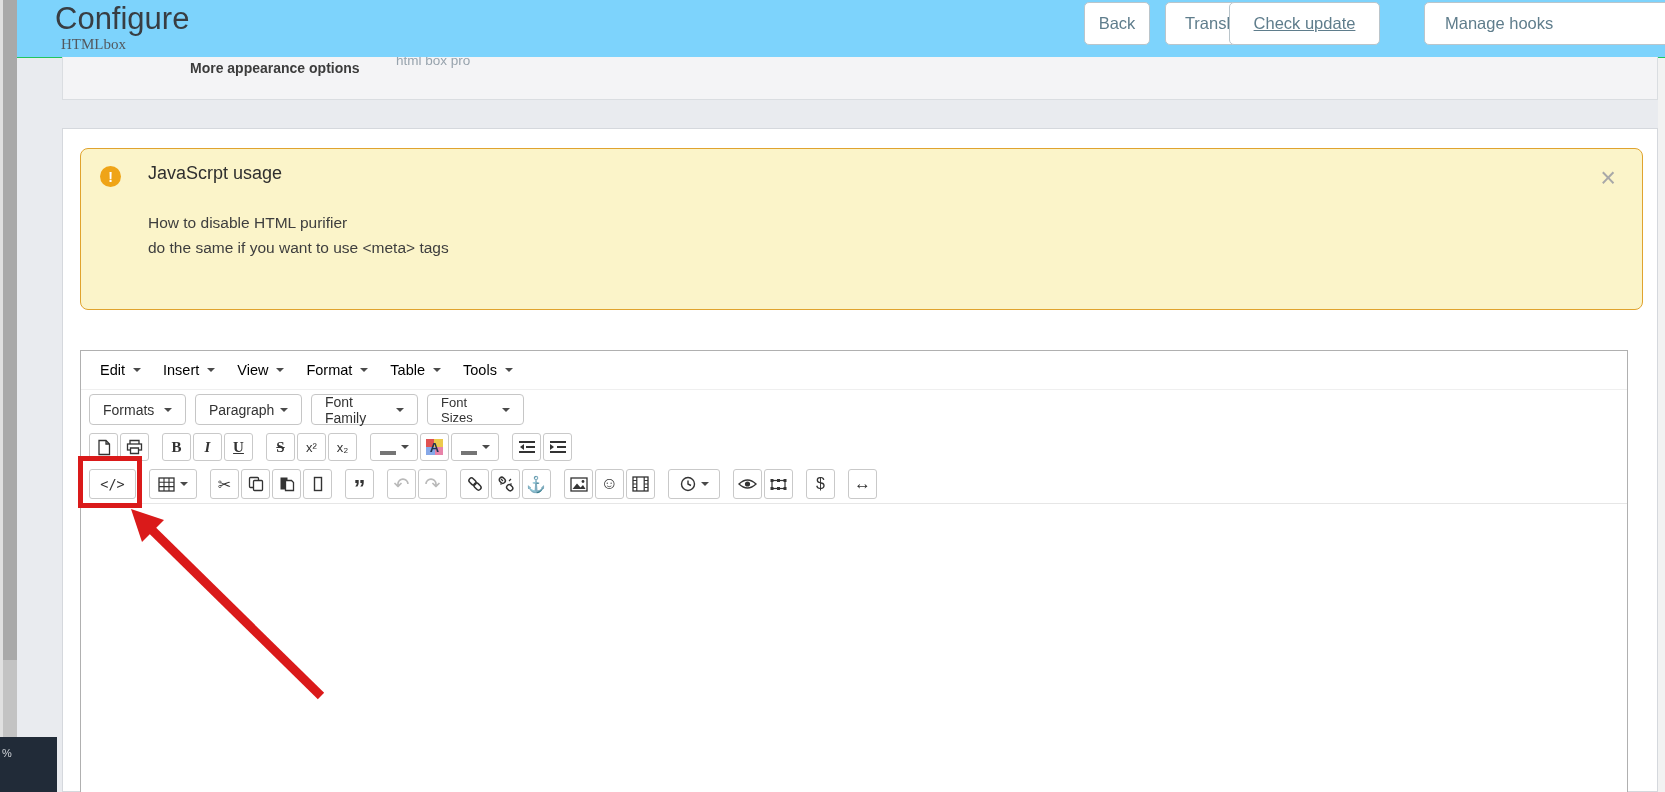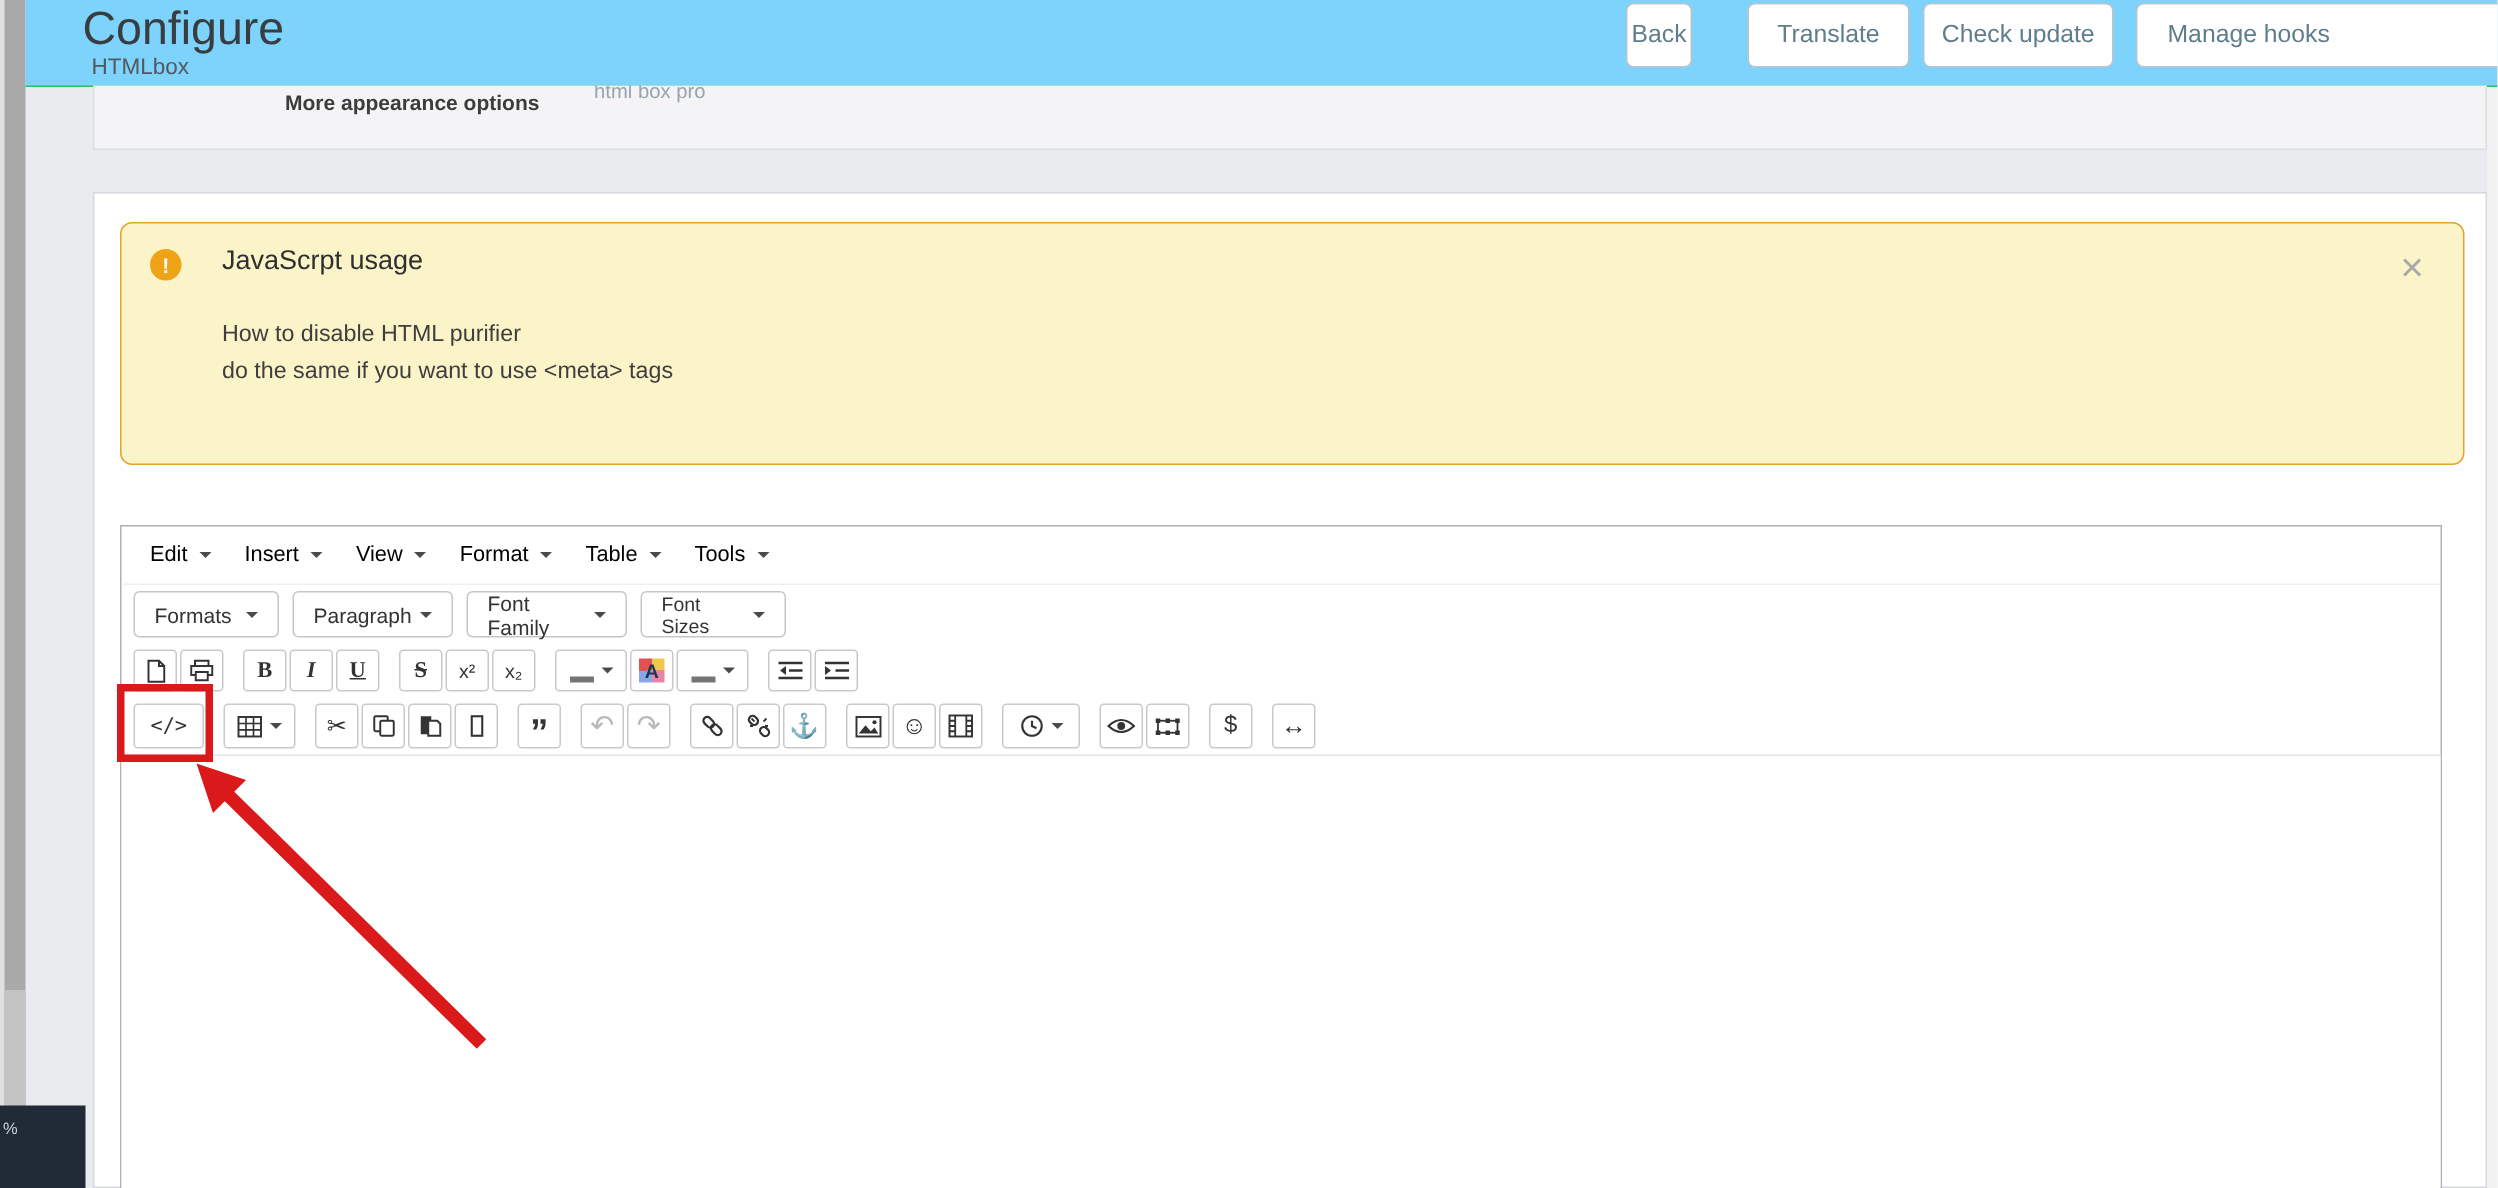--- a/index.html
+++ b/index.html
@@ -8,27 +8,27 @@
   .abs{position:absolute;}
 
   
   .edge-light{left:0;top:0;width:3px;height:792px;background:#e0e0e0;}
   .edge-strip{left:3px;top:0;width:14px;height:792px;background:#a9a9a9;}
   .edge-strip-low{left:3px;top:660px;width:14px;height:78px;background:#c3c3c3;}
 
   
   .header{left:17px;top:0;width:1648px;height:57px;background:#7dd3fc;border-bottom:1px solid #22c55e;}
   .page-title{left:38px;top:1px;font-size:31px;color:#383d42;}
-  .page-subtitle{left:44px;top:36px;font-size:15px;color:#53585e;}
+  .page-subtitle{left:44px;top:36px;font-size:15px;color:#53585e;font-family:Liberation Serif, serif;}
   .hbtn{position:absolute;top:2px;height:43px;background:#fff;border:1px solid #bac5cb;border-radius:5px;
         color:#5f7d8c;font-size:16.5px;display:flex;align-items:center;justify-content:center;
         font-family:"Liberation Sans",sans-serif;cursor:pointer;box-sizing:border-box;}
-  .hbtn-back{left:1067px;width:44px;}
+  .hbtn-back{left:1067px;width:66px;}
   .hbtn-translate{left:1148px;width:108px;}
-  .hbtn-check{left:1265px;width:127px;}
+  .hbtn-check{left:1212px;width:151px;text-decoration:underline;}
   .hbtn-hooks{left:1407px;width:262px;justify-content:flex-start;padding-left:20px;}
 
   
   .appearance-card{left:62px;top:57px;width:1596px;height:43px;background:#f4f4f6;
                    border:1px solid #dadde1;border-top:none;box-sizing:border-box;overflow:hidden;}
   .appearance-title{left:127px;top:3px;font-size:14px;font-weight:bold;color:#3c3c3c;}
   .appearance-link{left:333px;top:-4px;font-size:13.5px;color:#97a3ad;cursor:pointer;}
 
   
   .main-card{left:62px;top:128px;width:1596px;height:664px;background:#fff;border:1px solid #d5d8dd;box-sizing:border-box;}

